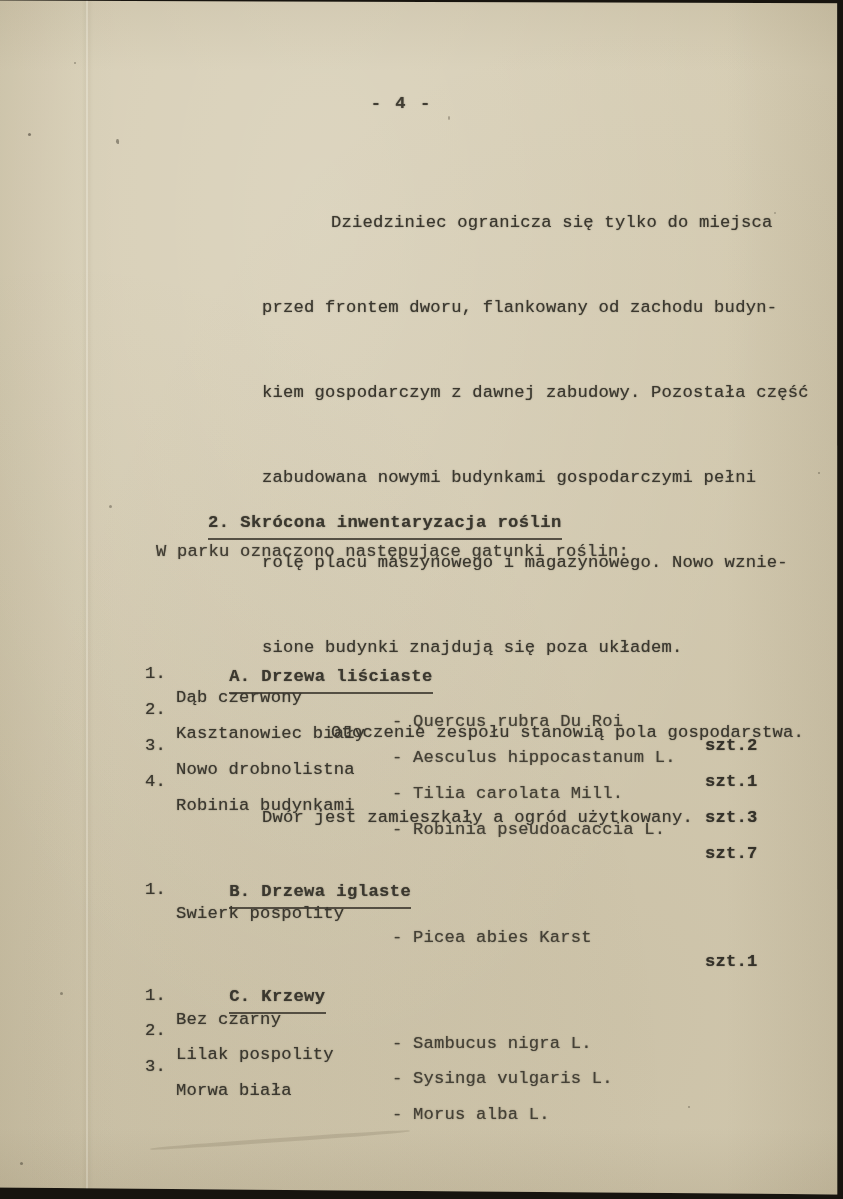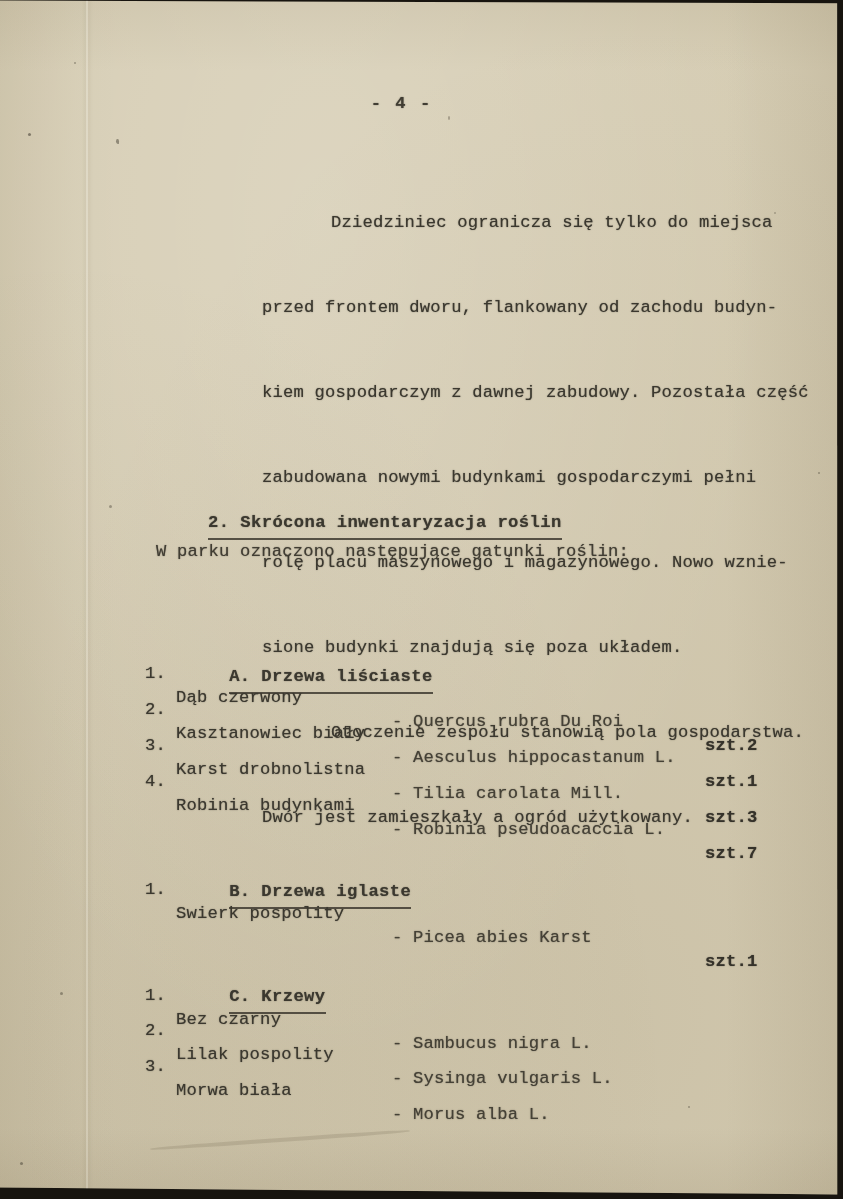--- a/index.html
+++ b/index.html
@@ -113,21 +113,21 @@
         <span class="ct">szt.2</span>
       </div>
       <div class="row" style="top:81px">
         <span class="no">2.</span>
         <span class="nm">Kasztanowiec biały</span>
         <span class="lt">- Aesculus hippocastanum L.</span>
         <span class="ct">szt.1</span>
       </div>
       <div class="row" style="top:117px">
         <span class="no">3.</span>
-        <span class="nm">Karst drobnolistna</span>
+        <span class="nm">Nowo drobnolistna</span>
         <span class="lt">- Tilia carolata Mill.</span>
         <span class="ct">szt.3</span>
       </div>
       <div class="row" style="top:153px">
         <span class="no">4.</span>
         <span class="nm">Robinia budynkami</span>
         <span class="lt">- Robinia pseudoacaccia L.</span>
         <span class="ct">szt.7</span>
       </div>
     </div>

